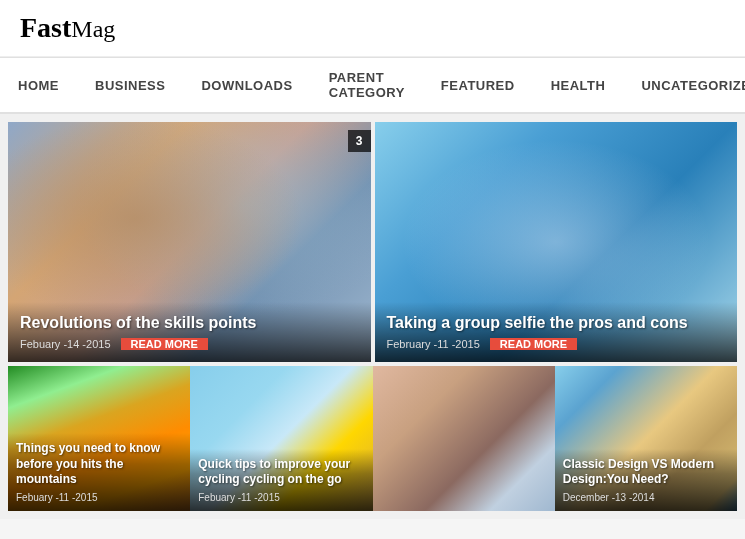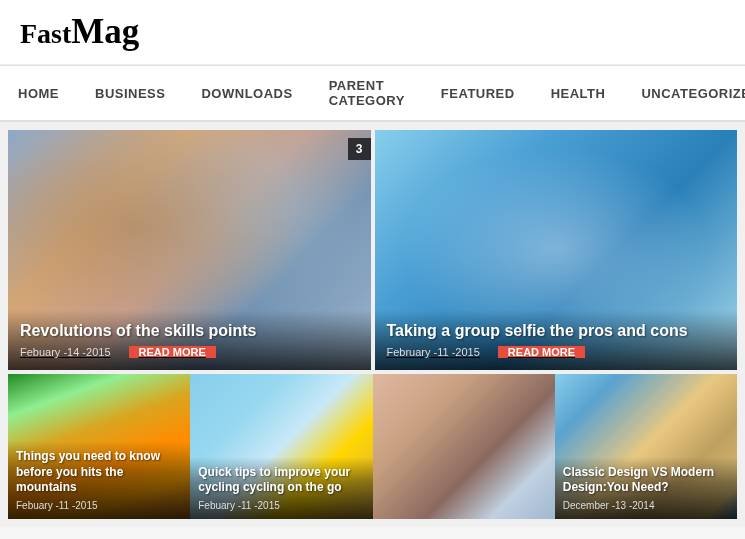--- a/index.html
+++ b/index.html
@@ -14,22 +14,22 @@
     .logo {
       display: inline-block;
     }
     .logo-fast {
       font-size: 28px;
       font-weight: 900;
       color: #000;
       font-family: Georgia, serif;
     }
     .logo-mag {
-      font-size: 35px;
-      font-weight: 700;
+      font-size: 24px;
+      font-weight: 400;
       color: #000;
       font-family: Georgia, serif;
     }
     .logo-sub {
       display: block;
       font-size: 10px;
       color: #999;
       letter-spacing: 1px;
       margin-top: -4px;
     }
@@ -119,22 +119,21 @@
       color: #fff;
       font-size: 16px;
       font-weight: 700;
       margin-bottom: 6px;
       text-shadow: 1px 1px 2px rgba(0,0,0,0.5);
     }
 
     .card-meta {
       display: flex;
       align-items: center;
-      gap: 18px;
-      text-decoration: underline;
+      gap: 10px;
     }
 
     .card-date {
       color: #ddd;
       font-size: 11px;
     }
 
     .read-more-btn {
       background: #e74c3c;
       color: #fff;

